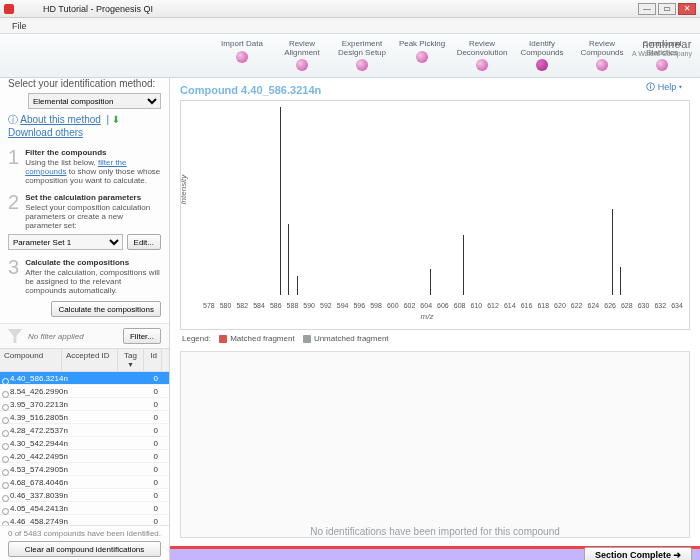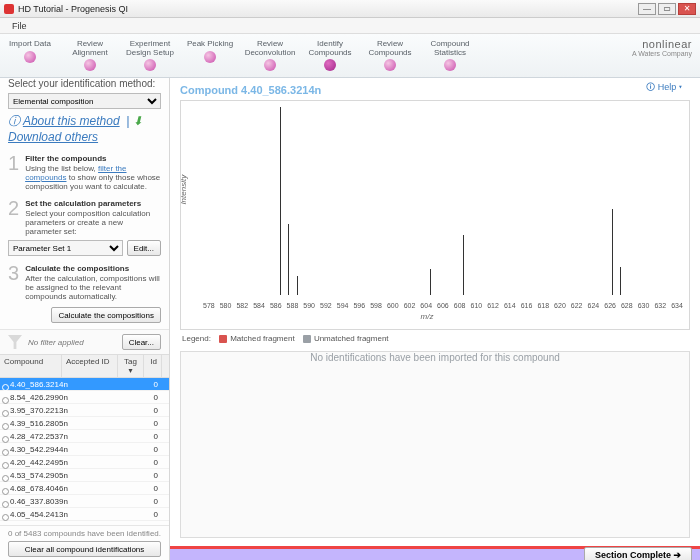--- a/index.html
+++ b/index.html
@@ -1,37 +1,37 @@
 <!DOCTYPE html>
 <html><head>
 <meta charset="utf-8">
 <style>
 * { margin: 0; padding: 0; box-sizing: border-box; font-family: "Segoe UI", Arial, sans-serif; }
 body { width: 700px; height: 560px; background: #fff; font-size: 9px; color: #333; overflow: hidden; }
-.titlebar { height: 18px; background: linear-gradient(#fafafa,#eaeaea); display: flex; align-items: center; padding: 0 4px; border-bottom: 1px solid #ccc; }
+.titlebar { height: 18px; background: linear-gradient(#fafafa,#eaeaea); display: flex; align-items: center; padding: 0 4px; border-bottom: 1px solid #ccc; gap: 25px; }
 .titlebar .icon { width:10px; height:10px; background:#d33; margin-right:4px; border-radius:2px;}
 .titlebar .title { flex:1; font-size:9px; color:#222;}
 .titlebar .wbtns { display:flex; gap:2px;}
 .titlebar .wbtns div { width:18px; height:12px; border:1px solid #999; background:#eee; font-size:8px; display:flex;align-items:center;justify-content:center;}
 .menubar { height: 16px; background:#f6f6f6; border-bottom:1px solid #ddd; display:flex; align-items:center; padding:0 6px;}
 .menubar span { padding:1px 6px; font-size:9px;}
-.workflow { height: 44px; background:linear-gradient(#fafcfd,#eef2f4); border-bottom:1px solid #cfd6dc; display:flex; align-items:center; padding:0 0; position:relative;}
+.workflow { height: 44px; background:linear-gradient(#fafcfd,#eef2f4); border-bottom:1px solid #cfd6dc; display:flex; align-items:center; padding:0 8px; position:relative;justify-content:flex-end;}
 .workflow .step { width:60px; text-align:center; font-size:8px; color:#5a6168; line-height:1.05;}
 .workflow .step .dot { width:12px;height:12px; border-radius:50%; margin:2px auto 0; background:radial-gradient(circle at 35% 35%,#f5c5e3,#c94bab);}
 .workflow .step.active .dot { background:radial-gradient(circle at 35% 35%,#e06cc1,#a2258a);}
 .workflow .brand { position:absolute; right:8px; top:4px; text-align:right; color:#666;}
 .workflow .brand .n { font-size:11px; font-weight:400; letter-spacing:0.5px;}
 .workflow .brand .sub { font-size:7px; color:#888;}
 .main { display:flex; height: calc(560px - 18px - 16px - 44px); }
 .sidebar { width:170px; border-right:1px solid #d7d7d7; display:flex; flex-direction:column; background:#fdfdfd;}
 .sidebar h1 { font-size:11px; color:#7bb7e6; font-weight:600; padding:6px 8px 2px;}
 .sidebar .sub { font-size:10px; color:#555; padding:0 8px 4px;}
-.selectrow { display:flex; gap:4px; padding:0 8px 2px; align-items:center;}
+.selectrow { display:flex; gap:4px; padding:0 8px 2px; align-items:center;margin-left:20px;}
 .selectrow select { flex:1; font-size:8px; height:16px; border:1px solid #bbb; background:#f2f2f2;}
-.links { font-size:12px; padding:2px 8px 6px; color:#3b7bbf;font-style:italic;}
+.links { font-size:10px; padding:2px 8px 6px; color:#3b7bbf;}
 .links a { color:#3b7bbf; text-decoration:underline; cursor:pointer;}
 .stepblock { padding:4px 8px; font-size:8px; color:#555; display:flex; gap:6px;}
 .stepblock .num { font-size:20px; color:#bcbcbc; font-weight:300; line-height:0.9;}
 .stepblock b { color:#333; font-weight:600; display:block; margin-bottom:1px;}
 .paramrow { display:flex; gap:4px; padding:0 8px 4px;}
 .paramrow select { flex:1; font-size:8px; height:16px; border:1px solid #bbb; background:#f6f6f6;}
 .btn { font-size:8px; height:16px; border:1px solid #aaa; background:linear-gradient(#fefefe,#e8e8e8); border-radius:2px; padding:0 6px; cursor:pointer;}
 .calcbtn-row { padding:2px 8px 6px; text-align:right;}
 .filterrow { display:flex; align-items:center; padding:4px 8px; border-top:1px solid #e6e6e6; background:#fafafa;}
 .filterrow .funnel { width:14px;height:14px; background:#d9d9d9; clip-path:polygon(0 0,100% 0,60% 50%,60% 100%,40% 100%,40% 50%); margin-right:6px;}
@@ -53,21 +53,21 @@
 .chart-title { font-size:11px; color:#7bb7e6; font-weight:600; padding:6px 10px 4px;}
 .chart { height:230px; margin:0 10px; border:1px solid #d8d8d8; position:relative;}
 .ylab { position:absolute; left:2px; top:50%; transform:rotate(-90deg) translateX(50%); transform-origin:left; font-size:8px; font-style:italic; color:#666;}
 .plotarea { position:absolute; left:22px; right:6px; top:6px; bottom:34px;}
 .xaxis { position:absolute; left:22px; right:6px; bottom:20px; display:flex; justify-content:space-between; font-size:7px; color:#555;}
 .xlab { position:absolute; left:0; right:16px; bottom:8px; text-align:center; font-size:8px; font-style:italic; color:#666;}
 .peak { position:absolute; bottom:0; width:1px; background:#333;}
 .legend { font-size:8px; color:#555; padding:4px 12px;}
 .legend .sw{display:inline-block;width:8px;height:8px;vertical-align:middle;margin:0 3px 0 6px;border-radius:1px;}
 .sw.r{background:#d9534f;} .sw.g{background:#9aa0a6;}
-.details { flex:1; margin:4px 10px 8px; border:1px solid #dcdcdc; background:#fafafa; display:flex; align-items:flex-start; justify-content:center; color:#9aa0a6; font-size:10px;}
+.details { flex:1; margin:4px 10px 8px; border:1px solid #dcdcdc; background:#fafafa; display:flex; align-items:flex-end; justify-content:center; color:#9aa0a6; font-size:10px;}
 .footer { height:14px; border-top:3px solid #ef4444; display:flex; align-items:center; justify-content:flex-end; padding:0 8px; background:#c4b5fd;}
 .footer button { font-size:9px; font-weight:600; padding:2px 10px;}
 </style>
 </head>
 <body>
 
 <div class="titlebar">
   <div class="icon"></div>
   <div class="title">HD Tutorial - Progenesis QI</div>
   <div class="wbtns">
@@ -165,21 +165,21 @@
       <div><b>Calculate the compositions</b>
         <span>After the calculation, compositions will be assigned to the relevant compounds automatically.</span></div>
     </div>
     <div class="calcbtn-row">
       <button class="btn">Calculate the compositions</button>
     </div>
 
     <div class="filterrow">
       <div class="funnel"></div>
       <span>No filter applied</span>
-      <button class="btn">Clear...</button>
+      <button class="btn">Filter...</button>
     </div>
 
     <div class="tbl-head">
       <div class="th-comp">Compound</div>
       <div class="th-acc">Accepted ID</div>
       <div class="th-tag"><span>Tag</span> ▾</div>
       <div class="th-id">Id</div>
     </div>
     <div class="rows" id="rows">
         <div class="row sel">

